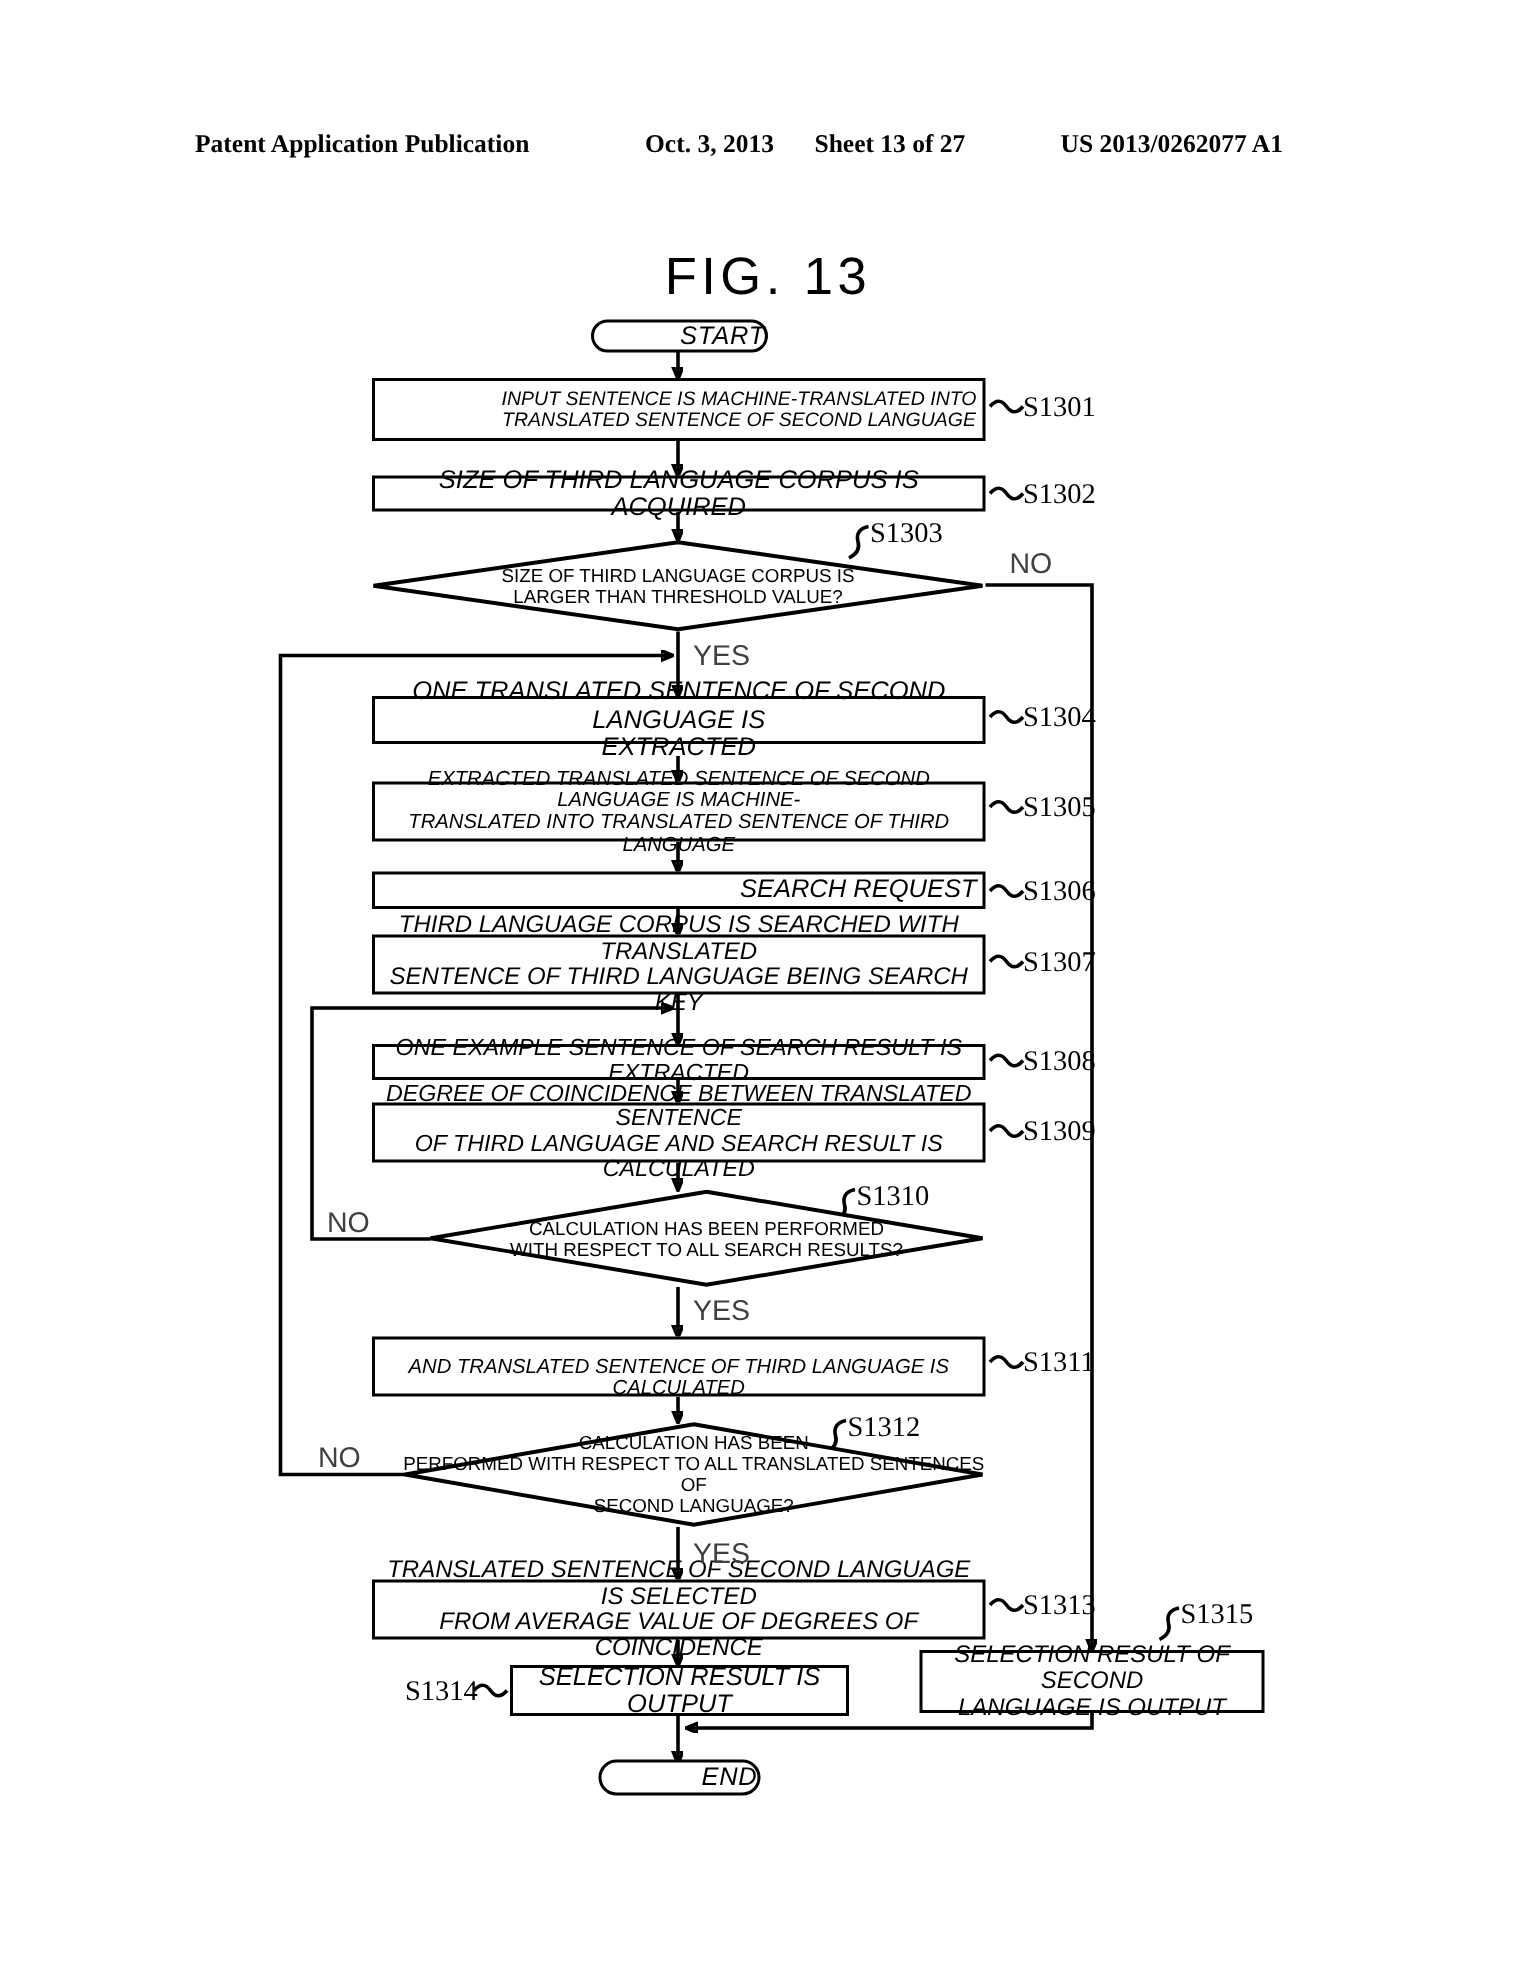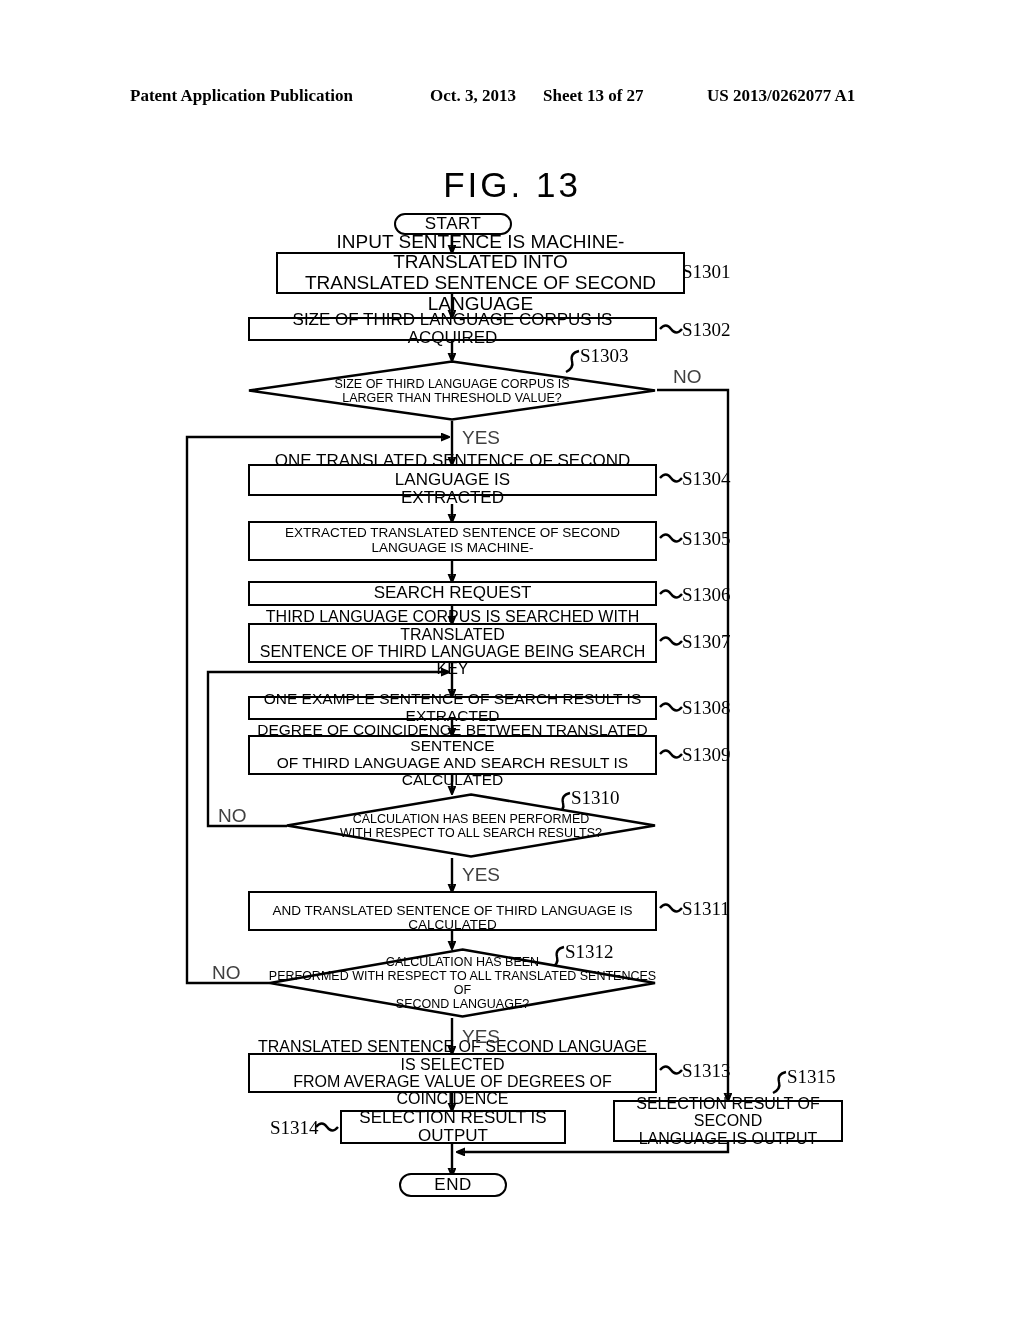--- a/index.html
+++ b/index.html
@@ -63,24 +63,25 @@
     fill: none;
   }
 
   
   .node {
     position: absolute;
     box-sizing: border-box;
     background: #fff;
     display: flex;
     align-items: center;
-    justify-content: center;
+    justify-content: flex-end;
     text-align: center;
     line-height: 1.08;
     color: #000;
+    font-style: italic;
   }
 
   
   .proc {
     border: 2.6px solid #000;
     font-family: "Liberation Sans", sans-serif;
   }
   .proc .txt { display: block; padding: 0 4px; }
 
   
@@ -207,41 +208,42 @@
 </svg>
 
 <div class="node term" style="left:394px; top:213px; width:118px; height:22px;">
   <span>START</span>
 </div>
 
 <div class="node term" style="left:399px; top:1173px; width:108px; height:24px;">
   <span>END</span>
 </div>
 
-<div class="node proc" style="left:248px; top:252px; width:409px; height:42px; font-size:19px;margin-left:28px;">
+<div class="node proc" style="left:248px; top:252px; width:409px; height:42px; font-size:13px;">
   <span class="txt">
     <span>INPUT SENTENCE IS MACHINE-TRANSLATED INTO</span><br>
     <span>TRANSLATED SENTENCE OF SECOND LANGUAGE</span>
   </span>
 </div>
 
 <div class="node proc" style="left:248px; top:317px; width:409px; height:24px; font-size:17px;">
   <span class="txt">SIZE OF THIRD LANGUAGE CORPUS IS ACQUIRED</span>
 </div>
 
 <div class="node proc" style="left:248px; top:464px; width:409px; height:32px; font-size:17px;">
   <span class="txt">
     <span>ONE TRANSLATED SENTENCE OF SECOND LANGUAGE IS</span><br>
     <span>EXTRACTED</span>
   </span>
 </div>
 
 <div class="node proc" style="left:248px; top:521px; width:409px; height:40px; font-size:13.5px;">
   <span class="txt">
     <span>EXTRACTED TRANSLATED SENTENCE OF SECOND LANGUAGE IS MACHINE-</span><br>
+    <span>TRANSLATED INTO TRANSLATED SENTENCE OF THIRD LANGUAGE</span>
   </span>
 </div>
 
 <div class="node proc" style="left:248px; top:581px; width:409px; height:25px; font-size:17px;">
   <span class="txt">SEARCH REQUEST</span>
 </div>
 
 <div class="node proc" style="left:248px; top:623px; width:409px; height:40px; font-size:16px;">
   <span class="txt">
     <span>THIRD LANGUAGE CORPUS IS SEARCHED WITH TRANSLATED</span><br>

